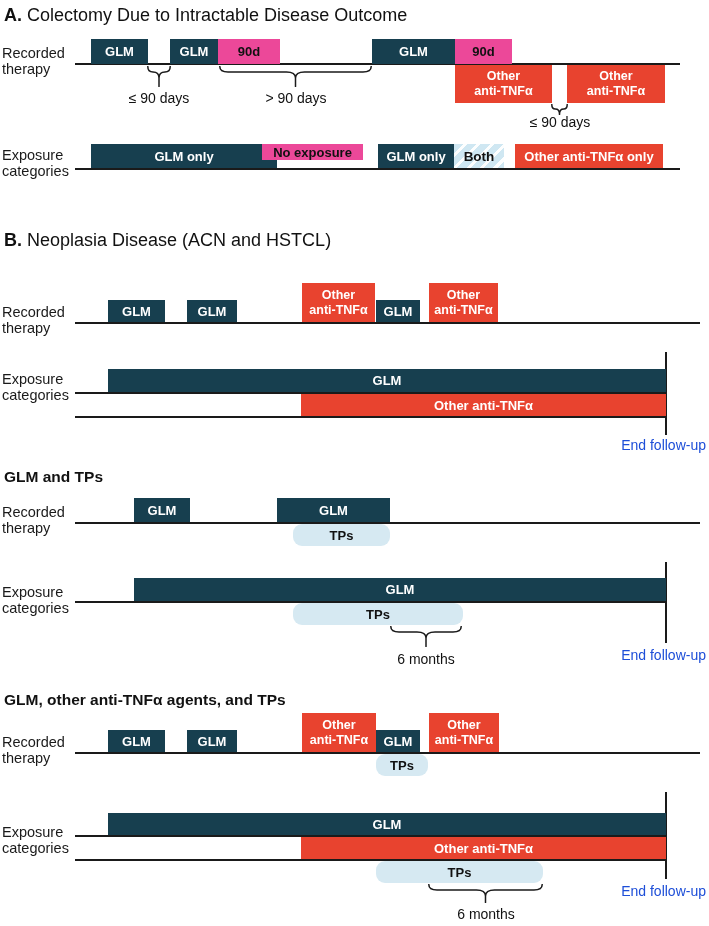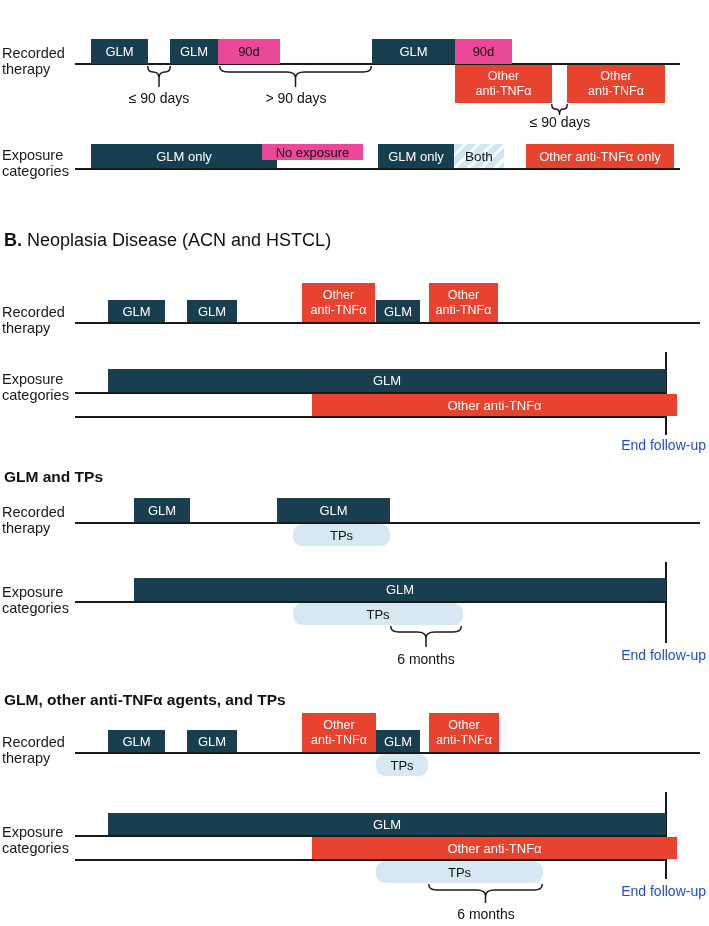--- a/index.html
+++ b/index.html
@@ -5,41 +5,42 @@
   html,body { margin:0; padding:0; background:#fff; }
   .canvas { position:relative; width:709px; height:926px; background:#fff; overflow:hidden;
             font-family:"Liberation Sans","DejaVu Sans",sans-serif; color:#111; }
   .abs { position:absolute; }
   .h1 { font-size:18px; letter-spacing:0; white-space:nowrap; }
   .h1 b { font-weight:bold; }
   .h2 { font-size:15.5px; font-weight:bold; white-space:nowrap; }
   .rowlabel { font-size:14.5px; line-height:16px; color:#1a1a1a; }
   .tl { background:#1a1a1a; height:2px; }
   .vl { background:#1a1a1a; width:2px; }
-  .box { display:flex; align-items:center; justify-content:center; font-weight:normal;
+  .box { display:flex; align-items:center; justify-content:center; font-weight:bold;
          box-sizing:border-box; text-align:center; }
   .box span { display:block; }
   .teal  { background:#173f4f; color:#fff; font-size:13px; }
   .gray  { background:#ec4899; color:#111; font-size:13px; }
-  .red   { background:#e8432f; color:#fff; font-size:13px;margin-left:11px; }
+  .red   { background:#e8432f; color:#fff; font-size:13px; }
   .red2  { background:#e8432f; color:#fff; font-size:12.5px; line-height:15px; flex-direction:column; }
   .lblue { background:#d6e9f2; color:#111; font-size:13px;border-radius:9px; }
   .both  { color:#111; font-size:13.5px; background-color:#cfe7f2;
            background-image:repeating-linear-gradient(135deg,
              rgba(255,255,255,0) 0px, rgba(255,255,255,0) 6.5px,
              rgba(255,255,255,0.95) 6.5px, rgba(255,255,255,0.95) 9.5px); }
   .ann { font-size:14px; text-align:center; color:#111; white-space:nowrap; }
   .endlbl { font-size:14px; text-align:right; color:#1d4ed8; white-space:nowrap; }
   .abs svg { display:block; }
 </style>
 </head>
 <body>
 
 <div class="canvas">
 
+  <div class="abs h1" style="left:4px;top:5px"><b>A.</b><span> Colectomy Due to Intractable Disease Outcome</span></div>
 
   <div class="abs rowlabel" style="left:2px;top:45px;width:72px">Recorded therapy</div>
   <div class="abs tl" style="left:75px;top:63px;width:605px"></div>
 
   <div class="abs box teal" style="left:91px;top:39px;width:57px;height:25px">GLM</div>
   <div class="abs box teal" style="left:170px;top:39px;width:48px;height:25px">GLM</div>
   <div class="abs box gray" style="left:218px;top:39px;width:62px;height:25px">90d</div>
   <div class="abs box teal" style="left:372px;top:39px;width:83px;height:25px">GLM</div>
   <div class="abs box gray" style="left:455px;top:39px;width:57px;height:25px">90d</div>
 

